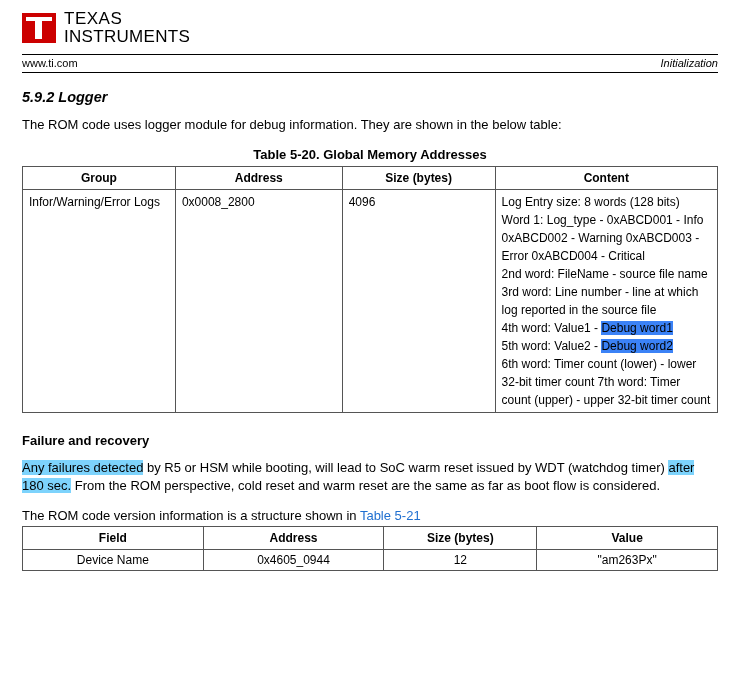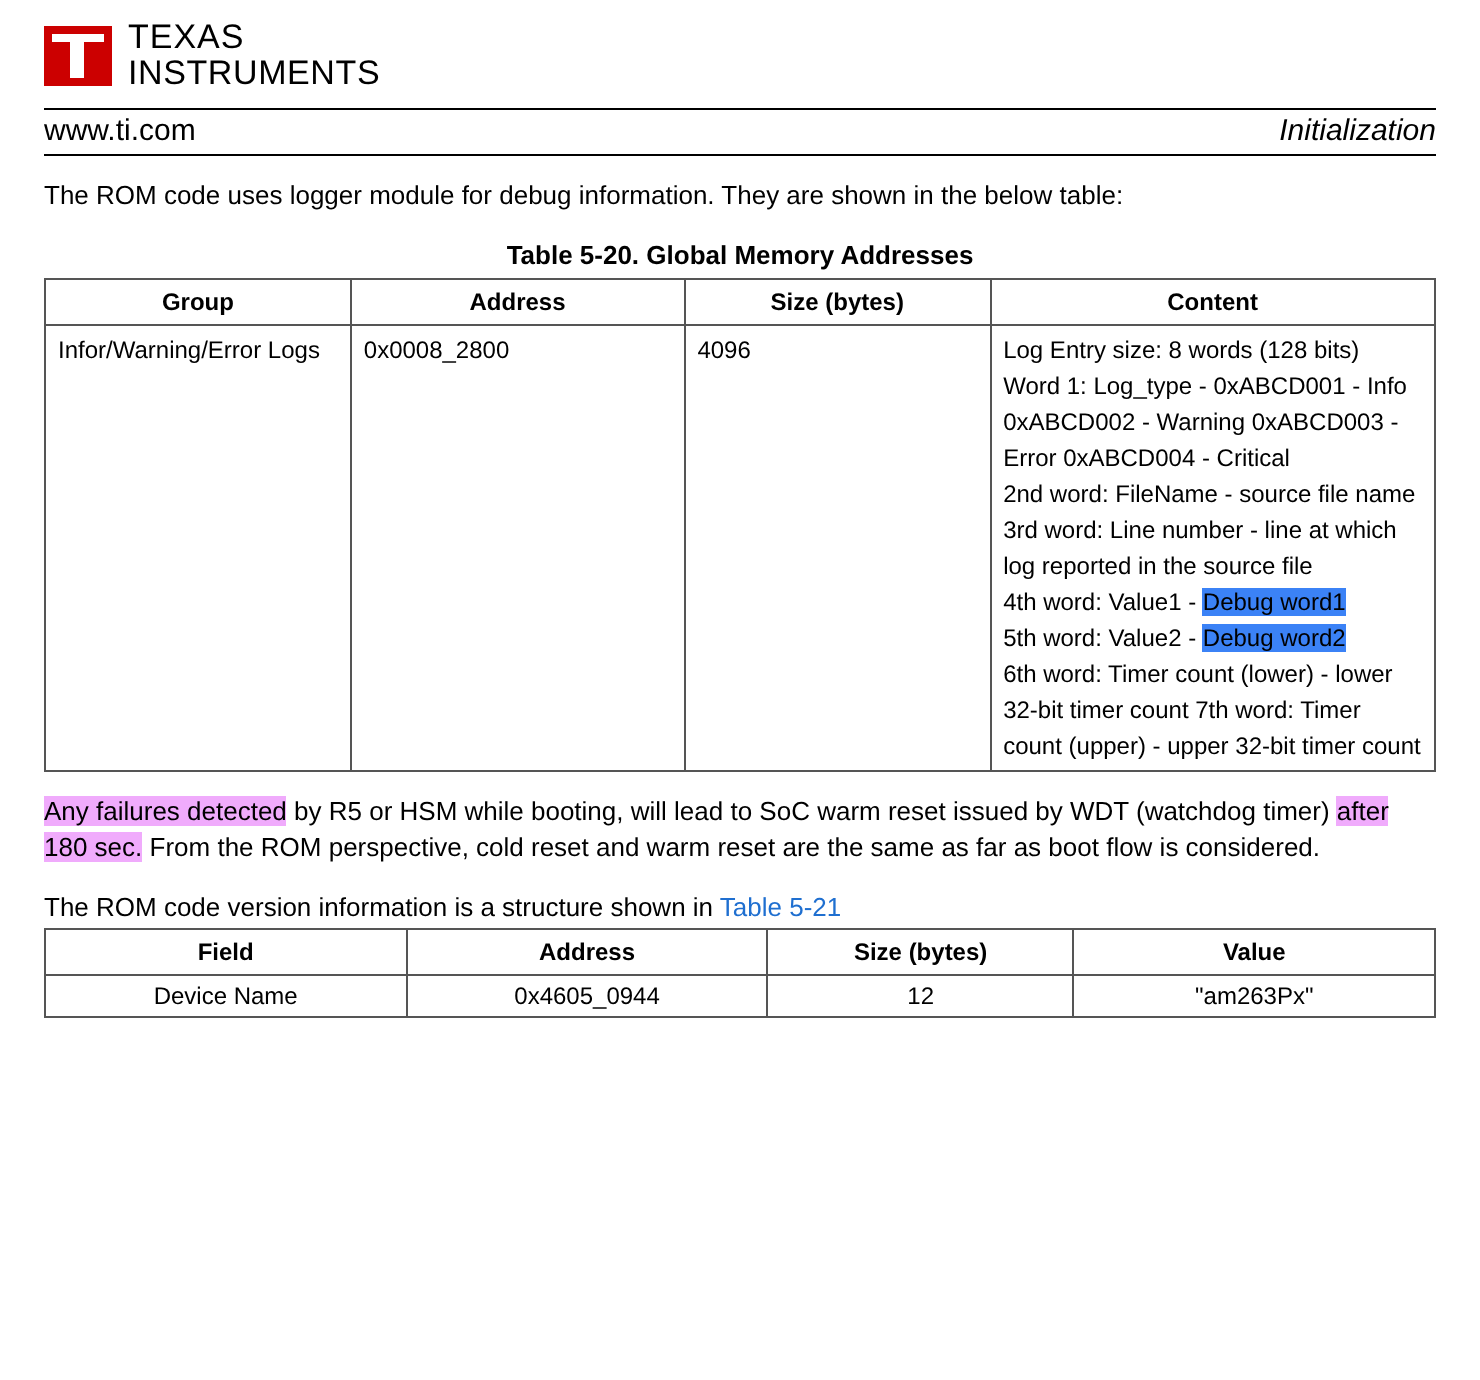--- a/index.html
+++ b/index.html
@@ -73,21 +73,21 @@
   }
 
   .header-rule {
     margin: 8px 22px 0 22px;
     border-bottom: 1px solid #000;
   }
   .runner {
     margin: 2px 22px 0 22px;
     display: flex;
     justify-content: space-between;
-    font-size: 15px;
+    font-size: 11px;
   }
   .runner .left { color: #000; }
   .runner .right { font-style: italic; color: #000; }
   .runner-rule {
     margin: 3px 22px 0 22px;
     border-bottom: 1.4px solid #000;
   }
 
   
   .content {
@@ -132,21 +132,21 @@
   .t20 .c-group { width: 22%; }
   .t20 .c-addr  { width: 24%; }
   .t20 .c-size  { width: 22%; }
   .t20 .c-content { width: 32%; }
   .content-lines div { margin: 0; }
 
   .hl-green {
     background: #3b82f6;
   }
   .hl-yellow {
-    background: #f0abfc;
+    background: #7dd3fc;
   }
 
   h4.subhead {
     font-size: 13px;
     font-weight: bold;
     margin: 20px 0 0 0;
   }
   .link {
     color: #1f6fd0;
     text-decoration: none;
@@ -178,20 +178,21 @@
   <div class="header-rule"></div>
 
   <div class="runner">
     <div class="left">www.ti.com</div>
     <div class="right">Initialization</div>
   </div>
   <div class="runner-rule"></div>
 
   <div class="content">
 
+    <h3 class="section">5.9.2 Logger</h3>
     <p class="para">The ROM code uses logger module for debug information. They are shown in the below table:</p>
 
     <div class="table-caption">Table 5-20. Global Memory Addresses</div>
 
     <table class="doc t20">
       <thead>
         <tr>
           <th class="c-group">Group</th>
           <th class="c-addr">Address</th>
           <th class="c-size">Size (bytes)</th>
@@ -211,20 +212,21 @@
               <div>3rd word: Line number - line at which log reported in the source file</div>
               <div><span>4th word: Value1 - </span><span class="hl-green">Debug word1</span></div>
               <div><span>5th word: Value2 - </span><span class="hl-green">Debug word2</span></div>
               <div>6th word: Timer count (lower) - lower 32-bit timer count 7th word: Timer count (upper) - upper 32-bit timer count</div>
             </div>
           </td>
         </tr>
       </tbody>
     </table>
 
+    <h4 class="subhead">Failure and recovery</h4>
 
     <p class="para"><span class="hl-yellow">Any failures detected</span><span> by R5 or HSM while booting, will lead to SoC warm reset issued by WDT (watchdog timer)</span> <span class="hl-yellow">after 180 sec.</span><span> From the ROM perspective, cold reset and warm reset are the same as far as boot flow is considered.</span></p>
 
     <p class="para"><span>The ROM code version information is a structure shown in </span><a class="link" href="#">Table 5-21</a></p>
 
 
     <table class="doc t21">
       <thead>
         <tr>
           <th class="c-field">Field</th>

